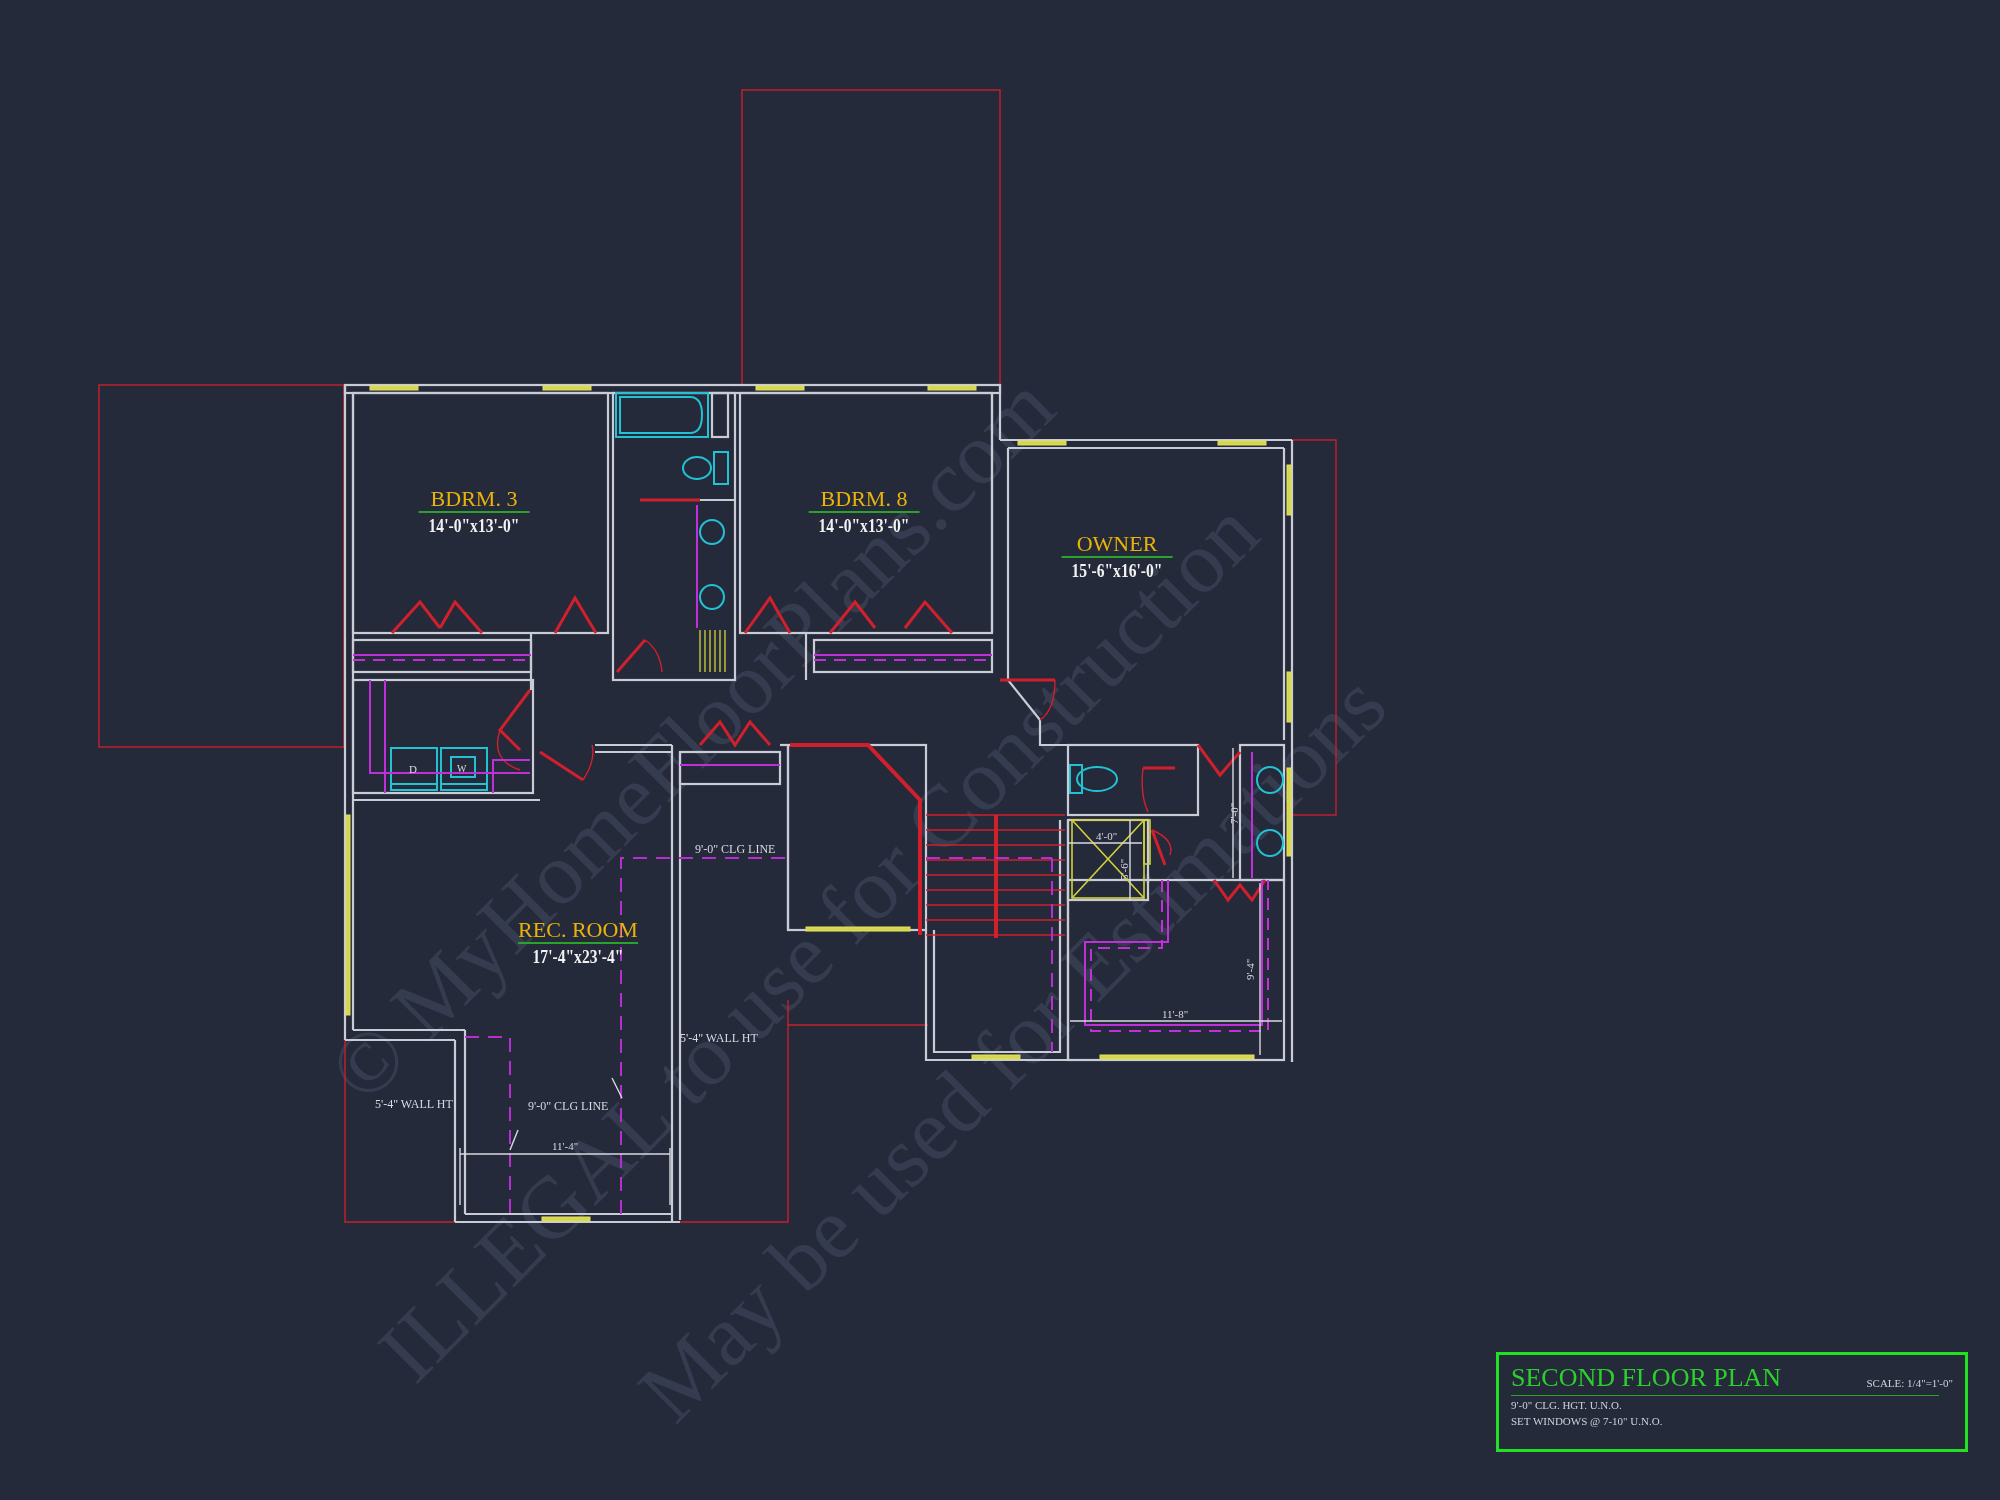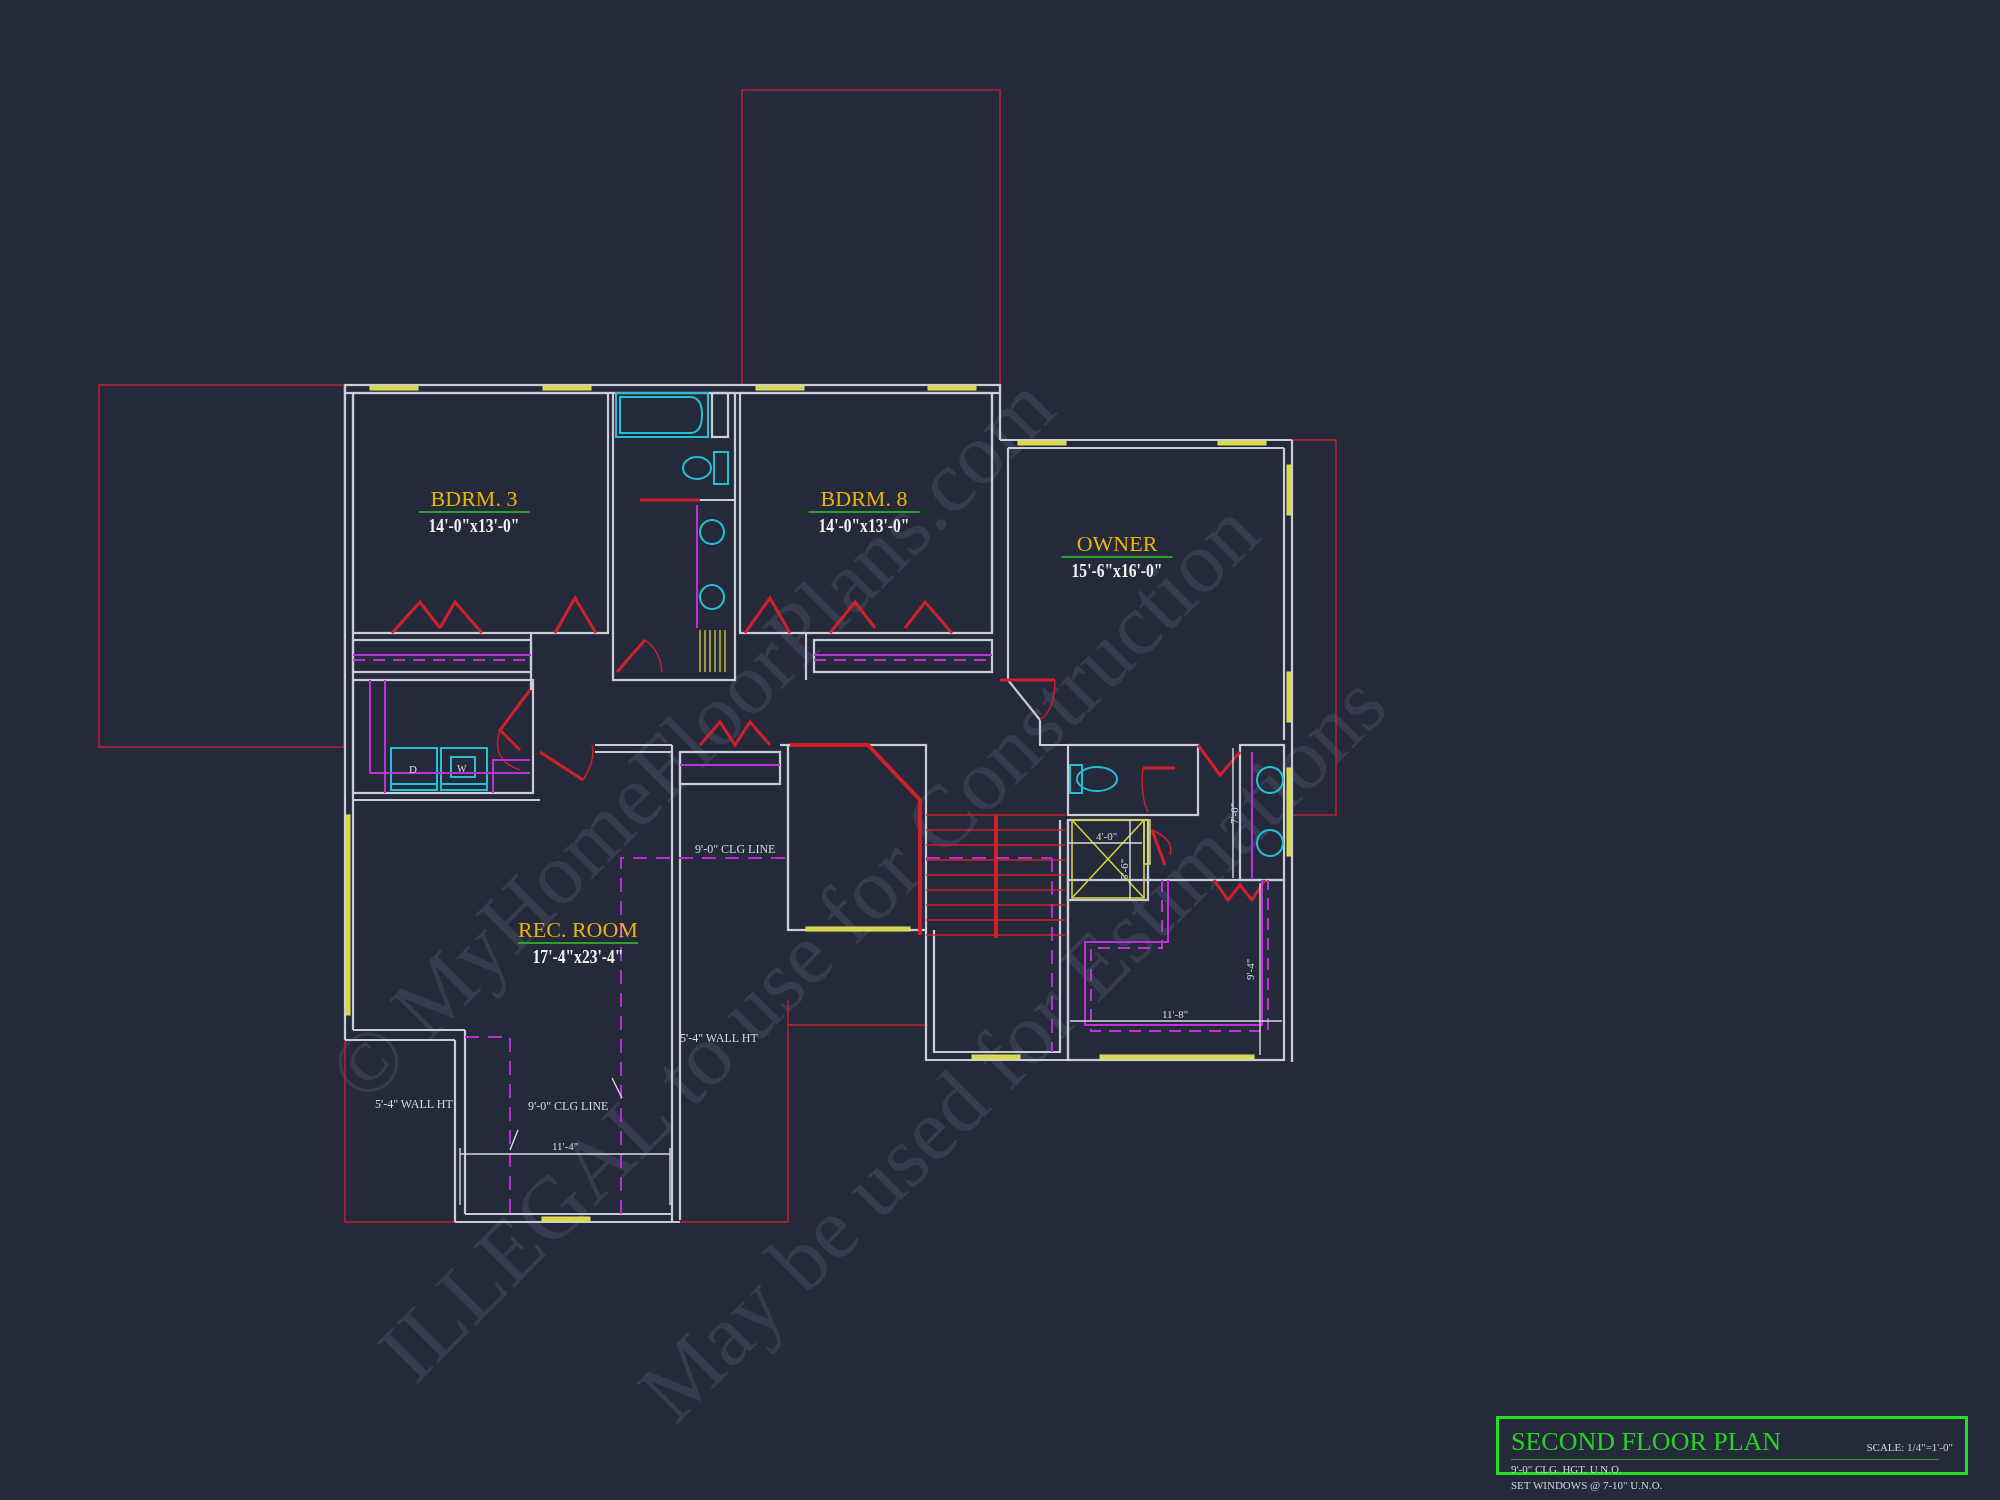--- a/index.html
+++ b/index.html
@@ -39,21 +39,21 @@
   .note {
     position: absolute; color: #d8dae0; font-size: 12px; white-space: nowrap;
   }
   .note.vertical { transform: rotate(-90deg); transform-origin: left top; }
   .watermark {
     position: absolute; white-space: nowrap; color: rgba(120,128,150,0.22);
     font-size: 88px; transform-origin: left bottom;
     font-family: "Liberation Serif", "DejaVu Serif", serif;
   }
   #title-block {
-    position: absolute; left: 1496px; top: 1416px; width: 472px; height: 59px;
+    position: absolute; left: 1496px; top: 1352px; width: 472px; height: 100px;
     border: 3px solid #22e022; box-sizing: border-box;
   }
   #title-block .title {
     position: absolute; left: 12px; top: 8px; color: #2ad12a; font-size: 26px;
   }
   #title-block .rule {
     position: absolute; left: 12px; right: 26px; top: 40px; border-top: 1.5px solid #2aa32a;
   }
   #title-block .scale {
     position: absolute; right: 12px; top: 22px; color: #d0d2d8; font-size: 11px;

